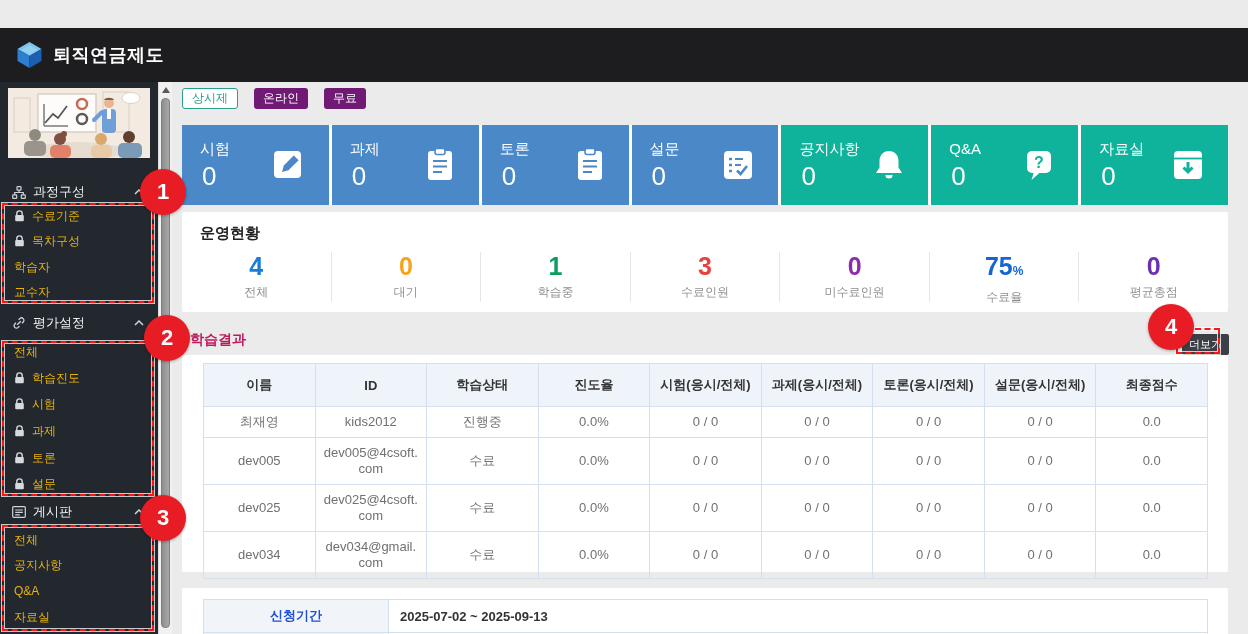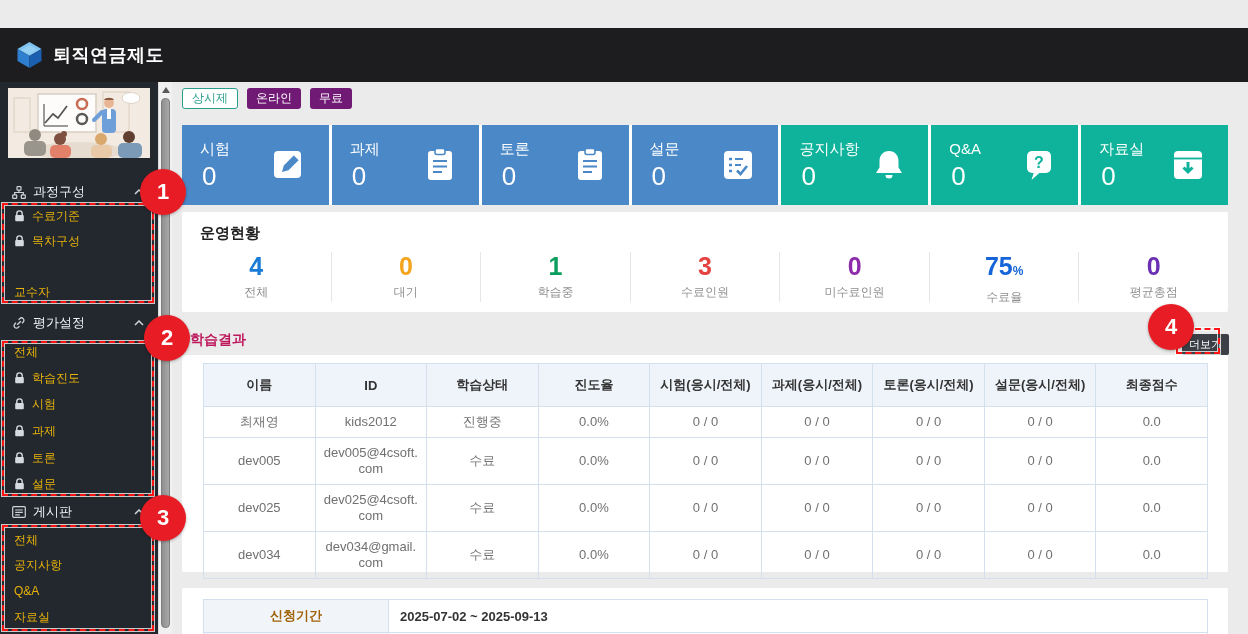--- a/index.html
+++ b/index.html
@@ -40,21 +40,21 @@
                display:flex; align-items:center; justify-content:center; cursor:pointer; }
   .scroll-up:after { content:""; border-left:4px solid transparent; border-right:4px solid transparent;
                border-bottom:6px solid #5a5a5a; }
   .scroll-thumb { position:absolute; left:2px; top:16px; width:9px; height:596px; max-height:530px;
                background:linear-gradient(90deg,#8f8f8f,#a8a8a8); border:1px solid #7f7f7f;
                border-radius:4px; cursor:pointer; }
 
   
   .main { position:absolute; left:172px; top:82px; width:1076px; height:552px; background:#ebebeb; }
 
-  .badges { position:absolute; left:10px; top:6px; display:flex; gap:9px; }
+  .badges { position:absolute; left:10px; top:6px; display:flex; gap:16px; }
   .badge { height:21px; padding:0 9px; display:flex; align-items:center; font-size:12px;
            border-radius:3px; font-weight:500; }
   .badge.outline { background:#ffffff; border:1px solid #2aa08c; color:#2aa08c; }
   .badge.navy { background:#701a75; color:#ffffff; }
 
   .cards { position:absolute; left:10px; top:43px; width:1046px; height:80px;
            display:flex; gap:3px; background:#ffffff; }
   .card { flex:1; position:relative; color:#fff; cursor:pointer; }
   .card.blue { background:#4a88c7; }
   .card.teal { background:#0fb39b; }
@@ -80,21 +80,21 @@
 
   .results { left:10px; top:273px; width:1046px; height:217px; }
   table.grid { border-collapse:collapse; table-layout:fixed; width:1005px; margin:8px 0 0 21px; }
   table.grid th, table.grid td { border:1px solid #d4e0ee; text-align:center; }
   table.grid th { background:#eff4fa; font-size:13px; color:#333; font-weight:bold; height:33px; padding:12px 4px; }
   table.grid td { font-size:13px; color:#707070; padding:7px 8px; word-break:break-all; line-height:16px; }
 
   .bottom { left:10px; top:506px; width:1046px; height:80px; }
   table.info { border-collapse:collapse; table-layout:fixed; width:1005px; margin:11px 0 0 21px; }
   table.info th, table.info td { border:1px solid #d4e0ee; height:33px; font-size:13px; }
-  table.info th { background:#f1f5f9; color:#a16207; width:185px; font-weight:bold; text-align:center; }
+  table.info th { background:#f1f5f9; color:#1d4ed8; width:185px; font-weight:bold; text-align:center; }
   table.info td { color:#333; font-weight:600; text-align:left; padding-left:11px; }
 
   
   .annot-box { position:absolute; border:2px dashed #ff1414;
                box-shadow:0 0 0 1px rgba(255,255,255,.75), inset 0 0 0 1px rgba(255,255,255,.75);
                z-index:40; pointer-events:none; }
   .annot-circle { position:absolute; width:46px; height:46px; border-radius:50%;
                background:#e81c24; color:#fff; display:flex; align-items:center; justify-content:center;
                font-size:22px; font-weight:bold; z-index:41;
                box-shadow:0 1px 3px rgba(0,0,0,.3); }
@@ -182,20 +182,23 @@
   </div>
   <div class="side-row side-item" style="top:147px">
     <span class="lock">
         <svg width="11" height="12" viewBox="0 0 11 12">
           <path d="M2.8 5V3.6a2.7 2.7 0 0 1 5.4 0V5" fill="none" stroke="#d6dade" stroke-width="1.4"></path>
           <rect x="1.2" y="5" width="8.6" height="6.2" rx="1" fill="#d6dade"></rect>
         </svg>
       </span>
     <span class="lbl">목차구성</span>
   </div>
+  <div class="side-row side-item noicon" style="top:173px">
+    <span class="lbl">학습자</span>
+  </div>
   <div class="side-row side-item noicon" style="top:198px">
     <span class="lbl">교수자</span>
   </div>
 
   <div class="side-row side-sec" style="top:229px">
     <span class="sec-icon">
       <svg width="14" height="14" viewBox="0 0 14 14" fill="none" stroke="#cfd4da" stroke-width="1.3">
         <path d="M5.2 8.8l3.6-3.6"></path>
           <path d="M6.6 3.8l1.2-1.2a2.4 2.4 0 0 1 3.4 3.4L10 7.2"></path>
           <path d="M7.4 10.2l-1.2 1.2a2.4 2.4 0 0 1-3.4-3.4L4 6.8"></path>

